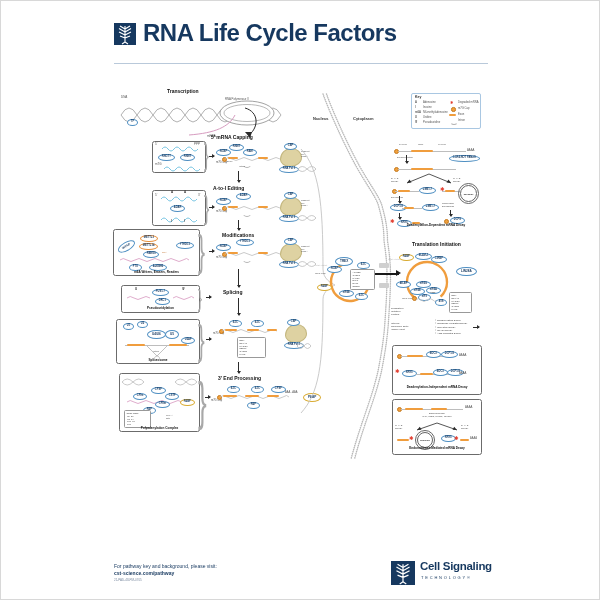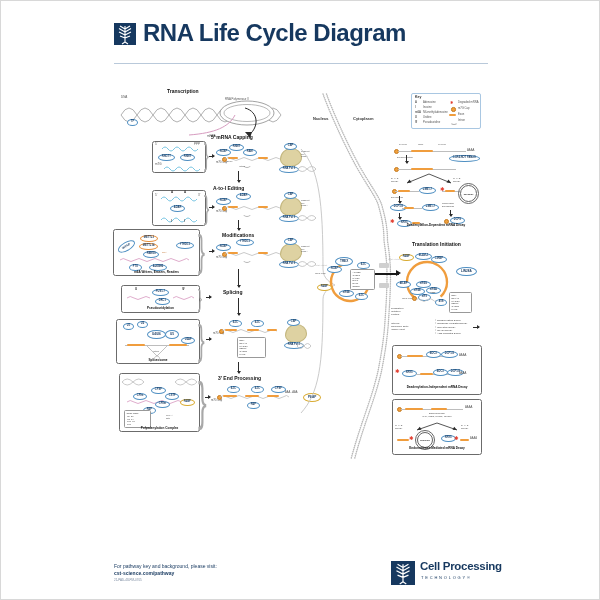--- a/index.html
+++ b/index.html
@@ -40,21 +40,21 @@
 </head>
 <body>
 
 <div id="poster">
 
   <div class="navybox" style="left:113px;top:22px;width:22px;height:22px;">
     <svg width="22" height="22" viewBox="0 0 22 22">
       <path d="M11 3 V19 M11 6 L6 3 M11 6 L16 3 M11 9 L5 5.5 M11 9 L17 5.5 M11 12 L5 9 M11 12 L17 9 M11 15 L6 13 M11 15 L16 13 M11 19 L8 21 M11 19 L14 21" stroke="#fff" stroke-width="1.1" fill="none"></path>
     </svg>
   </div>
-  <div class="a" style="left:142px;top:18px;font-size:24px;font-weight:bold;color:#16385f;letter-spacing:-0.5px;">RNA Life Cycle Diagram</div>
+  <div class="a" style="left:142px;top:18px;font-size:24px;font-weight:bold;color:#16385f;letter-spacing:-0.5px;">RNA Life Cycle Factors</div>
   <div class="a" style="left:113px;top:62px;width:374px;border-top:1.5px solid #b9c9da;"></div>
 
   <div class="stitle" style="left:166px;top:87px;">Transcription</div>
   <svg class="a" style="left:116px;top:96px;" width="175" height="44">
     <path d="M4,18 Q12,4 20,18 T36,18 T52,18 T68,18 T84,18 T100,18 T116,18 T132,18 T148,18 T164,18" stroke="#a8a8a8" stroke-width="0.9" fill="none"></path>
     <path d="M4,18 Q12,32 20,18 T36,18 T52,18 T68,18 T84,18 T100,18 T116,18 T132,18 T148,18 T164,18" stroke="#a8a8a8" stroke-width="0.9" fill="none"></path>
     <ellipse cx="130" cy="16" rx="27" ry="12" stroke="#8a8a8a" stroke-width="0.8" fill="#fff"></ellipse>
     <ellipse cx="130" cy="16" rx="23" ry="8.5" stroke="#9a9a9a" stroke-width="0.7" fill="none"></ellipse>
     <path d="M118,18 C112,30 98,36 72,38" stroke="#d79cc0" stroke-width="1" fill="none"></path>
   </svg>
@@ -506,16 +506,16 @@
   </div>
 
   <div class="a" style="left:113px;top:562px;font-size:5px;color:#16385f;">For pathway key and background, please visit:</div>
   <div class="a" style="left:113px;top:569px;font-size:5px;font-weight:bold;color:#16385f;">cst-science.com/pathway</div>
   <div class="a" style="left:113px;top:577px;font-size:3px;color:#7a8aa0;">21-PAD-48-PM-0705</div>
   <div class="navybox" style="left:390px;top:560px;width:24px;height:24px;">
     <svg width="24" height="24" viewBox="0 0 22 22">
       <path d="M11 3 V19 M11 6 L6 3 M11 6 L16 3 M11 9 L5 5.5 M11 9 L17 5.5 M11 12 L5 9 M11 12 L17 9 M11 15 L6 13 M11 15 L16 13 M11 19 L8 21 M11 19 L14 21" stroke="#fff" stroke-width="1.1" fill="none"></path>
     </svg>
   </div>
-  <div class="a" style="left:419px;top:559px;font-size:11.5px;font-weight:bold;color:#16385f;letter-spacing:-0.3px;">Cell Processing</div>
+  <div class="a" style="left:419px;top:559px;font-size:11.5px;font-weight:bold;color:#16385f;letter-spacing:-0.3px;">Cell Signaling</div>
   <div class="a" style="left:420px;top:574px;font-size:4px;letter-spacing:1.8px;color:#16385f;">TECHNOLOGY®</div>
 
 </div>
 
 </body></html>

